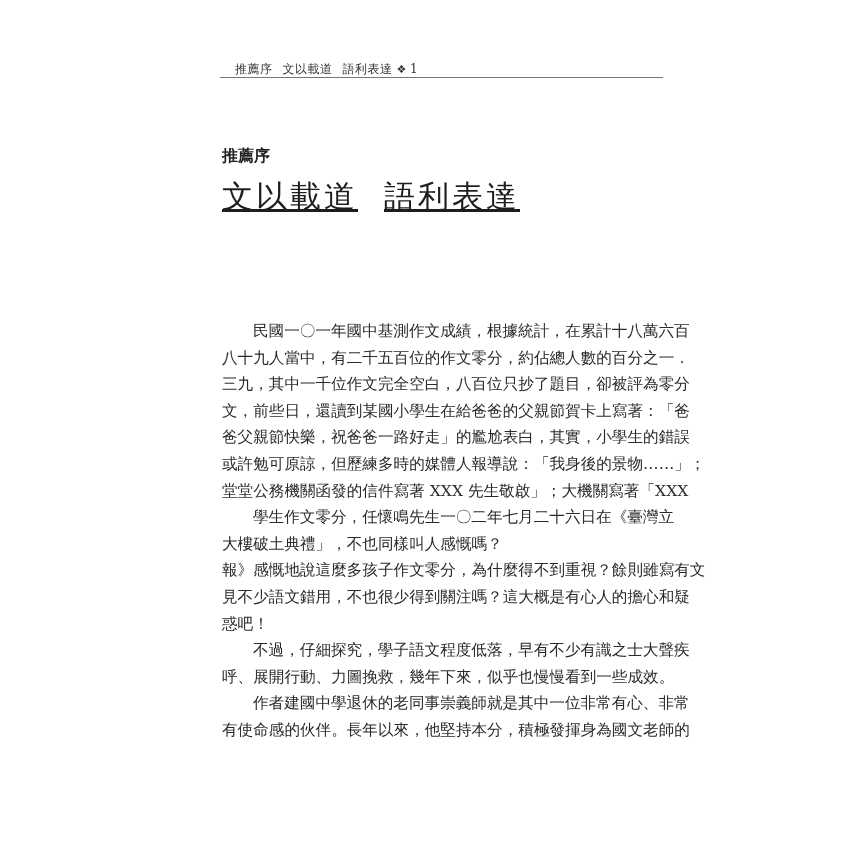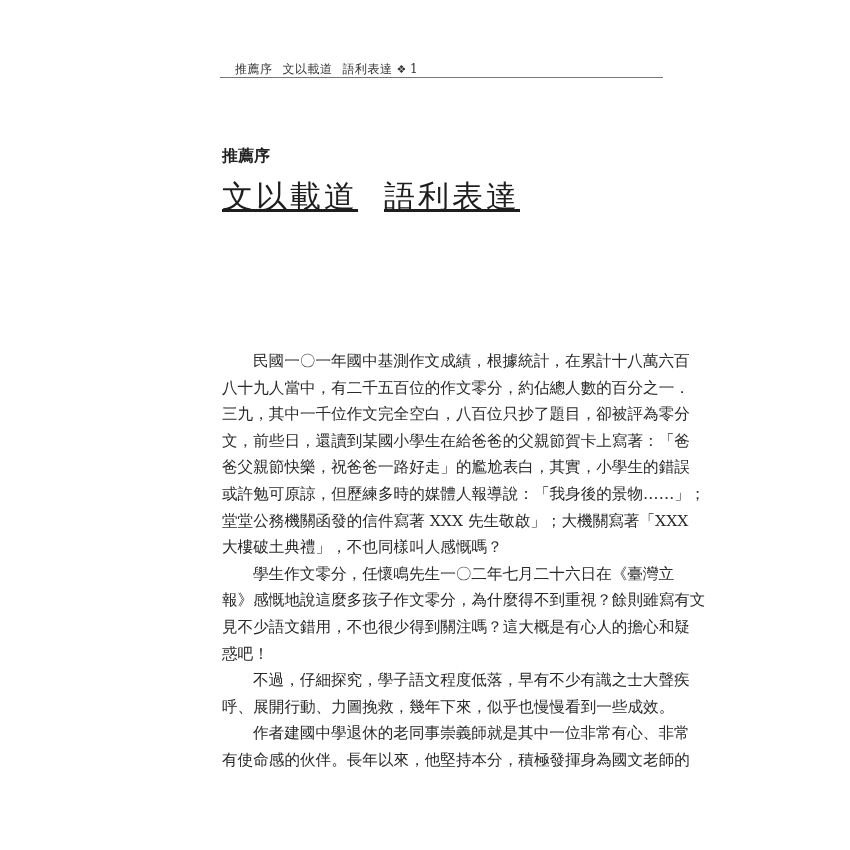--- a/index.html
+++ b/index.html
@@ -8,21 +8,21 @@
     .running-header { position: absolute; left: 235px; top: 62px; width: 443px; height: 16px;
       text-align: left; font-size: 12px; line-height: 14px; color: #333; letter-spacing: 0.5px; }
     .running-header .sep { display: inline-block; width: 10px; }
     .running-header .diamond { font-size: 11px; margin: 0 3px 0 4px; }
     .header-rule { position: absolute; left: 220px; top: 77px; width: 443px; height: 1px; background: #777; }
     .kicker { position: absolute; left: 222px; top: 146px; font-family: "DejaVu Sans", sans-serif;
       font-weight: bold; font-size: 16px; color: #222; }
     .title { position: absolute; left: 222px; top: 176px; font-size: 31px; letter-spacing: 3px; color: #1e1e1e; text-decoration: underline; }
     .title .gap { display: inline-block; width: 26px; }
     .body { position: absolute; left: 222px; top: 318px; width: 446px; font-size: 15.6px;
-      line-height: 26.6px; color: #2a2a2a; margin-top: 30px; }
+      line-height: 26.6px; color: #2a2a2a; }
     .body .line { white-space: nowrap; height: 26.6px; }
     .body .indent { padding-left: 31px; }
   </style>
 </head>
 <body>
 
 <div class="running-header">
   <span>推薦序</span><span class="sep"></span><span>文以載道</span><span class="sep"></span><span>語利表達</span><span class="diamond">❖</span><span>1</span>
 </div>
 <div class="header-rule"></div>
@@ -33,22 +33,22 @@
 </div>
 
 <div class="body" id="body">
     <div class="line indent">民國一〇一年國中基測作文成績，根據統計，在累計十八萬六百</div>
     <div class="line">八十九人當中，有二千五百位的作文零分，約佔總人數的百分之一．</div>
     <div class="line">三九，其中一千位作文完全空白，八百位只抄了題目，卻被評為零分</div>
     <div class="line">文，前些日，還讀到某國小學生在給爸爸的父親節賀卡上寫著：「爸</div>
     <div class="line">爸父親節快樂，祝爸爸一路好走」的尷尬表白，其實，小學生的錯誤</div>
     <div class="line">或許勉可原諒，但歷練多時的媒體人報導說：「我身後的景物……」；</div>
     <div class="line">堂堂公務機關函發的信件寫著 XXX 先生敬啟」；大機關寫著「XXX</div>
+    <div class="line indent">學生作文零分，任懷鳴先生一〇二年七月二十六日在《臺灣立</div>
     <div class="line">大樓破土典禮」，不也同樣叫人感慨嗎？</div>
-    <div class="line indent">學生作文零分，任懷鳴先生一〇二年七月二十六日在《臺灣立</div>
     <div class="line">報》感慨地說這麼多孩子作文零分，為什麼得不到重視？餘則雖寫有文</div>
     <div class="line">見不少語文錯用，不也很少得到關注嗎？這大概是有心人的擔心和疑</div>
     <div class="line">惑吧！</div>
     <div class="line indent">不過，仔細探究，學子語文程度低落，早有不少有識之士大聲疾</div>
     <div class="line">呼、展開行動、力圖挽救，幾年下來，似乎也慢慢看到一些成效。</div>
     <div class="line indent">作者建國中學退休的老同事崇義師就是其中一位非常有心、非常</div>
     <div class="line">有使命感的伙伴。長年以來，他堅持本分，積極發揮身為國文老師的</div>
   </div>
 
 </body></html>

